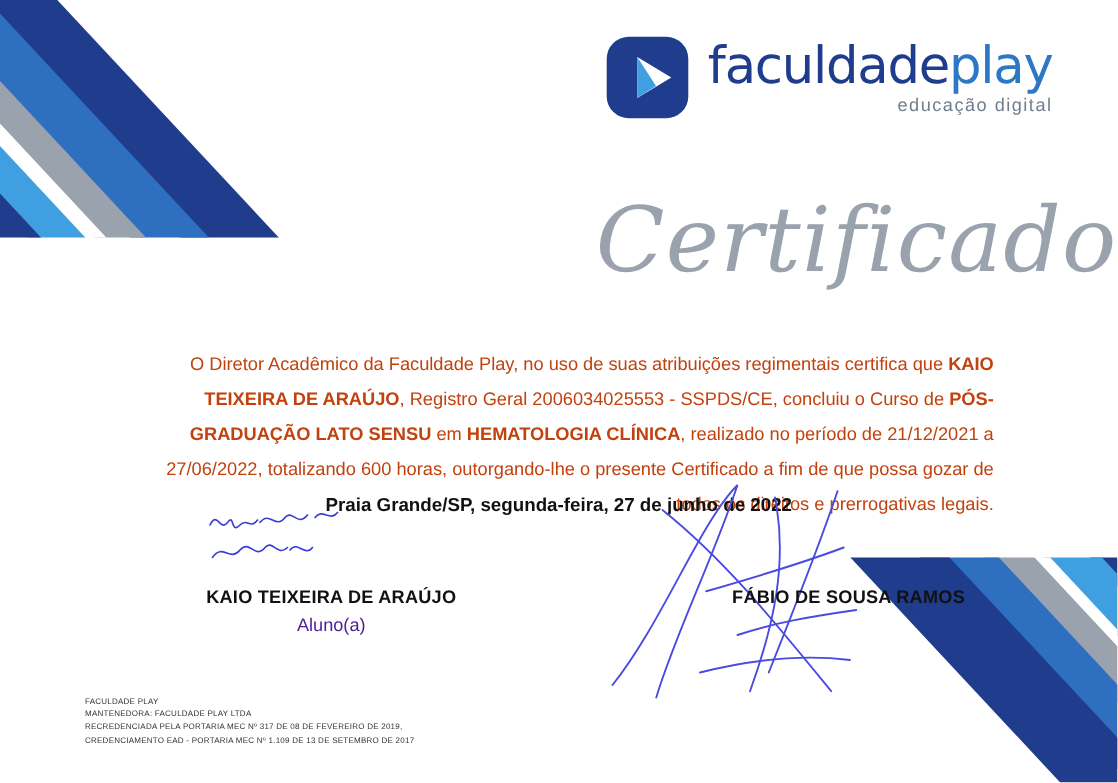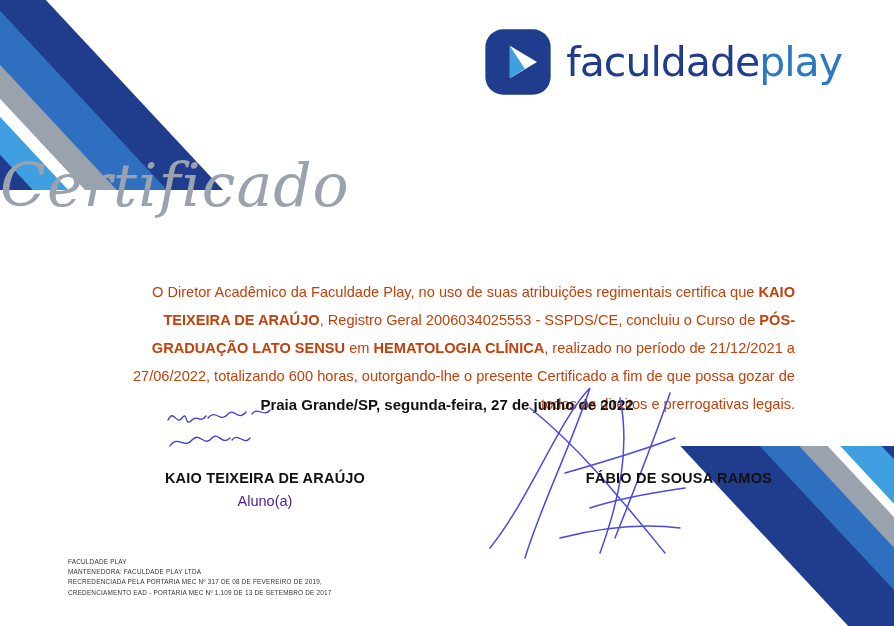--- a/index.html
+++ b/index.html
@@ -85,24 +85,24 @@
     color: #6f7e8c;
     font-family: "Liberation Sans", sans-serif;
   }
 
   
   .title {
     position: absolute;
     top: 150px;
     left: 0;
     right: 0;
-    text-align: left;
+    text-align: right;
     font-family: "DejaVu Serif", serif;
     font-style: italic;
-    font-size: 60px;
+    font-size: 72px;
     color: #9aa3ad;
     letter-spacing: 1px;
   }
 
   
   .body-text {
     position: absolute;
     top: 278px;
     left: 105px;
     width: 690px;
@@ -189,20 +189,21 @@
   </div>
 
   <div class="logo-wrap">
     <svg class="logo-mark" viewBox="0 0 100 100">
       <rect x="2" y="2" width="96" height="96" rx="26" fill="#1f3d8c"></rect>
       <path d="M38 26 L38 74 L78 50 Z" fill="#ffffff"></path>
       <path d="M38 26 L38 74 L60 60 Z" fill="#3f9fe0"></path>
     </svg>
     <div class="logo-text">
       <div class="logo-title"><span>faculdade</span><span class="light">play</span></div>
+      <div class="logo-sub">educação digital</div>
     </div>
   </div>
 
   <div class="title">Certificado</div>
 
   <div class="body-text">
     <span>O Diretor Acadêmico da Faculdade  Play, no uso de suas atribuições regimentais certifica que </span><b>KAIO TEIXEIRA DE ARAÚJO</b><span>, Registro Geral 2006034025553 - SSPDS/CE, concluiu o Curso de </span><b>PÓS-GRADUAÇÃO LATO SENSU</b><span> em </span><b>HEMATOLOGIA CLÍNICA</b><span>, realizado no período de 21/12/2021 a 27/06/2022, totalizando 600 horas, outorgando-lhe o presente Certificado a fim de que possa gozar de todos os direitos e prerrogativas legais.</span>
   </div>
 
   <div class="place-date">Praia Grande/SP, segunda-feira, 27 de junho de 2022</div>

